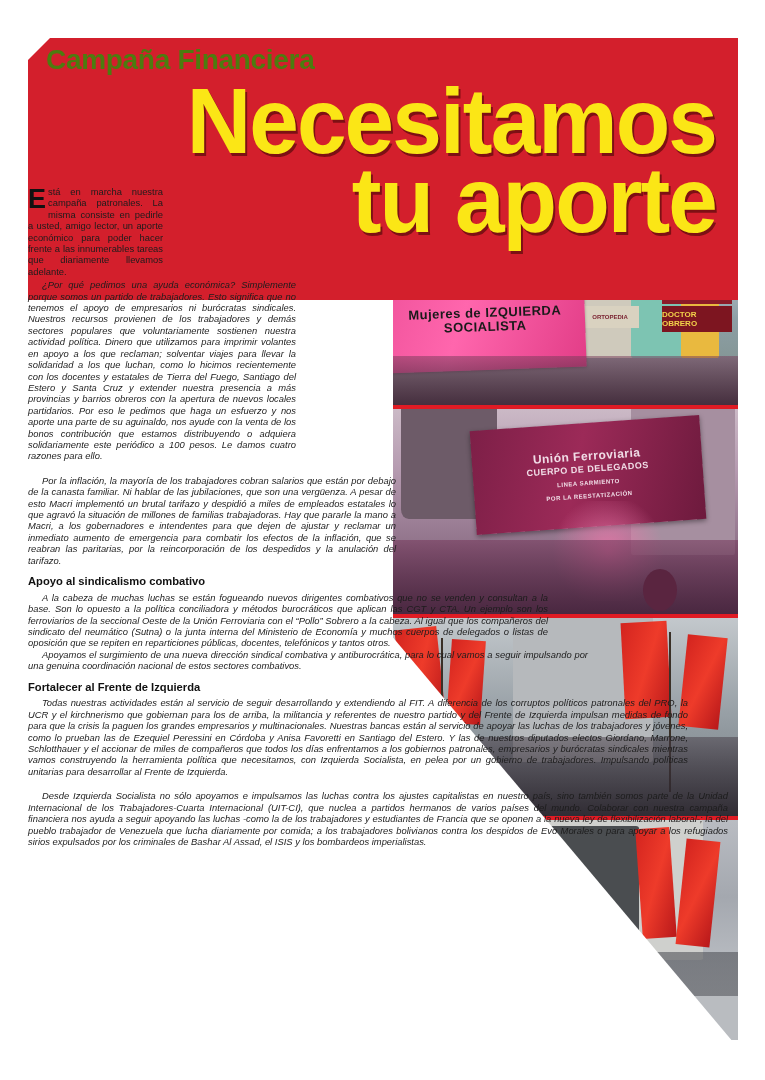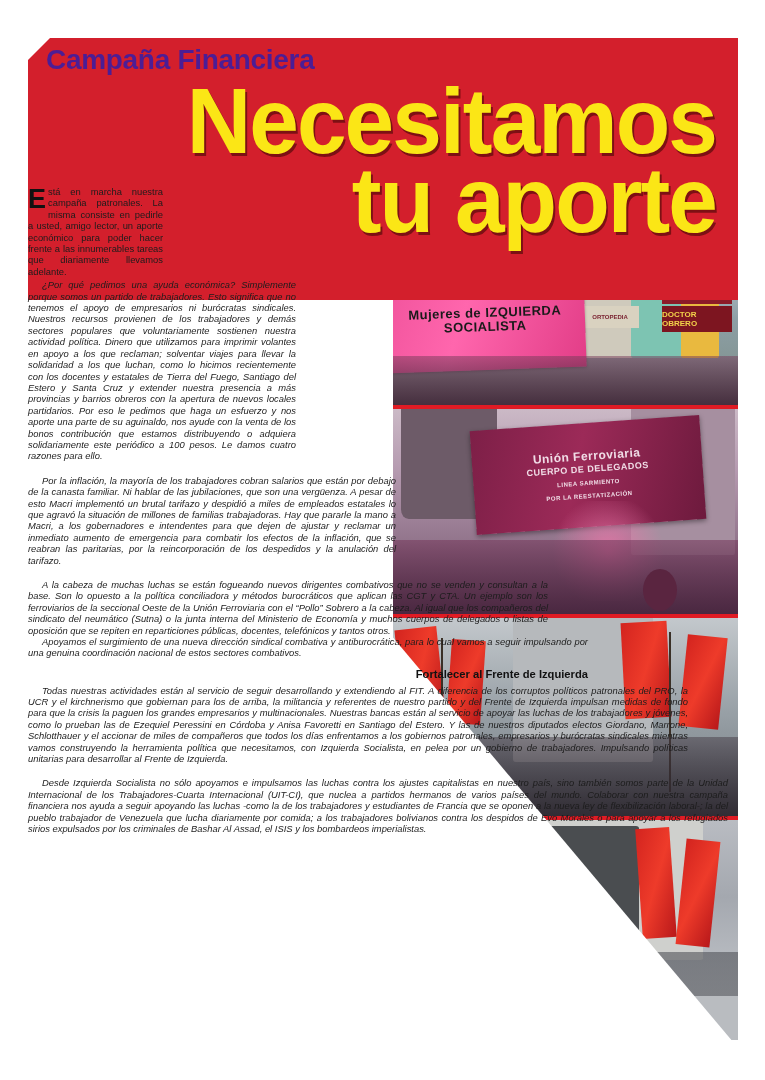--- a/index.html
+++ b/index.html
@@ -79,21 +79,21 @@
     background:radial-gradient(circle at 35% 30%,#4a7fbf,#14325f 72%);}
   .b-uitci .tag{font-size:11px;color:#cf1d25;font-weight:bold;margin-top:2px;}
   .placard{position:absolute;background:#f2f2ee;border:1px solid #b9b9b2;
     display:flex;align-items:center;justify-content:center;text-align:center;
     font-size:4px;color:#8c1b22;font-weight:bold;line-height:1.2;padding:1px;box-sizing:border-box;}
 
   
   .red-head{position:absolute;left:28px;top:38px;width:710px;height:262px;background:#d31f2c;}
   .red-notch{position:absolute;left:28px;top:38px;width:0;height:0;
      border-left:22px solid #ffffff;border-bottom:22px solid transparent;}
-  .kicker{position:absolute;left:46px;top:44px;font-size:28px;font-weight:bold;color:#4c1d95;
+  .kicker{position:absolute;left:46px;top:44px;font-size:28px;font-weight:bold;color:#4d7c0f;
     letter-spacing:-.3px;font-family:"Liberation Sans",sans-serif;}
   .headline{position:absolute;left:0;top:82px;width:738px;text-align:right;
     padding-right:22px;box-sizing:border-box;color:#fbe616;font-weight:bold;
     font-family:"Liberation Sans",sans-serif;line-height:.86;letter-spacing:-2px;}
   .headline .l1{display:block;font-size:92px;transform:scaleX(.97);transform-origin:right;
     text-shadow:2px 3px 0 #7d1014;}
   .headline .l2{display:block;font-size:92px;transform:scaleX(.97);transform-origin:right;
     text-shadow:2px 3px 0 #7d1014;}
 
   
@@ -103,21 +103,21 @@
   
   .article{position:absolute;left:28px;top:186px;width:700px;color:#1c1c1c;}
   .article p{margin:0;text-align:justify;font-size:9.4px;line-height:11.4px;
     font-family:"Liberation Sans",sans-serif;}
   .article p.ind{text-indent:14px;font-style:italic;}
   h2.sub{margin:0;font-size:11.2px;line-height:12.8px;font-weight:bold;color:#111;
     font-family:"Liberation Sans",sans-serif;}
 
   
   .w1{width:135px;}  .w3{width:268px;}
-  .w4{width:335px;}  .w5{width:368px;}  .w6{width:402px;}  .w8{width:520px;}  .w9{width:560px;text-align:right;} .w11{width:660px;} .w12{width:700px;}
+  .w4{width:335px;}  .w5{width:368px;}  .w6{width:402px;}  .w8{width:520px;}  .w9{width:560px;} .w11{width:660px;} .w12{width:700px;}
 
   .dropcap{float:left;font-size:27px;line-height:22px;font-weight:bold;
     padding:2px 2px 0 0;color:#111;font-family:"Liberation Sans",sans-serif;} .gap9{height:9px;} .gap4{height:4px;}
 </style>
 </head>
 <body>
 
 <div id="page">
 
   <div class="photo-stack">
@@ -234,20 +234,21 @@
 
     <p class="w1"><span class="dropcap">E</span><span>stá en marcha nuestra cam­paña patronales. La misma consis­te en pedirle a us­ted, amigo lector, un aporte económico para poder hacer frente a las in­numerables tareas que dia­riamente llevamos adelante.</span></p>
 
     <p class="w3 ind" style="margin-top:2px;">¿Por qué pedimos una ayuda económica? Simplemente porque somos un partido de trabajadores. Esto significa que no tenemos el apoyo de empresarios ni burócratas sindicales. Nuestros recursos provienen de los trabajadores y demás sectores populares que voluntariamente sostienen nuestra actividad política. Dinero que utilizamos para imprimir volantes en apoyo a los que reclaman; solventar viajes para llevar la solidaridad a los que luchan, como lo hicimos recientemente con los docen­tes y estatales de Tierra del Fuego, Santiago del Estero y Santa Cruz y extender nuestra presencia a más provincias y barrios obreros con la apertura de nuevos locales partida­rios. Por eso le pedimos que haga un esfuerzo y nos aporte una parte de su aguinaldo, nos ayude con la venta de los bonos contribución que estamos distribuyendo o adquiera solidariamente este periódico a 100 pesos. Le damos cuatro razones para ello.</p>
 
     <div class="gap9"></div>
     <div class="gap4"></div>
     <p class="w5 ind">Por la inflación, la mayoría de los trabajadores cobran salarios que están por debajo de la canasta familiar. Ni hablar de las jubilaciones, que son una vergüenza. A pesar de esto Macri implementó un brutal tarifazo y despidió a miles de empleados estatales lo que agravó la situación de millones de familias trabajadoras. Hay que pararle la mano a Macri, a los gobernadores e intendentes para que dejen de ajustar y reclamar un inmediato aumento de emergencia para combatir los efectos de la inflación, que se reabran las paritarias, por la reincorporación de los despedidos y la anulación del tarifazo.</p>
 
     <div class="gap9"></div>
+    <h2 class="sub w6">Apoyo al sindicalismo combativo</h2>
     <div class="gap4"></div>
     <p class="w8 ind">A la cabeza de muchas luchas se están fogueando nuevos dirigentes combativos que no se venden y consultan a la base. Son lo opuesto a la política conciliadora y métodos burocráticos que aplican las CGT y CTA. Un ejemplo son los ferroviarios de la seccional Oeste de la Unión Ferroviaria con el “Pollo” Sobrero a la cabeza. Al igual que los compañeros del sindicato del neumá­tico (Sutna) o la junta interna del Ministerio de Economía y muchos cuerpos de delegados o listas de oposición que se repiten en reparticiones públicas, docentes, telefónicos y tantos otros.</p>
     <p class="w9 ind">Apoyamos el surgimiento de una nueva dirección sindical combativa y antiburocrática, para lo cual vamos a seguir impulsando por una genuina coordinación nacional de estos sectores combativos.</p>
 
     <div class="gap9"></div>
     <h2 class="sub w9">Fortalecer al Frente de Izquierda</h2>
     <div class="gap4"></div>
     <p class="w11 ind">Todas nuestras actividades están al servicio de seguir desarrollando y extendiendo al FIT. A diferencia de los corruptos políticos patronales del PRO, la UCR y el kirchnerismo que gobiernan para los de arriba, la militancia y refe­rentes de nuestro partido y del Frente de Izquierda impulsan medidas de fondo para que la crisis la paguen los grandes empresarios y multinacionales. Nuestras bancas están al servicio de apoyar las luchas de los trabajadores y jóvenes, como lo prueban las de Ezequiel Peressini en Córdoba y Anisa Favoretti en Santiago del Estero. Y las de nuestros diputados electos Giordano, Marrone, Schlotthauer y el accionar de miles de compañeros que todos los días enfrentamos a los gobiernos patronales, empresarios y burócratas sindicales mientras vamos construyendo la herramienta política que necesitamos, con Iz­quierda Socialista, en pelea por un gobierno de trabajadores. Impulsando políticas unitarias para desarrollar al Frente de Izquierda.</p>
 
     <div class="gap9"></div>

